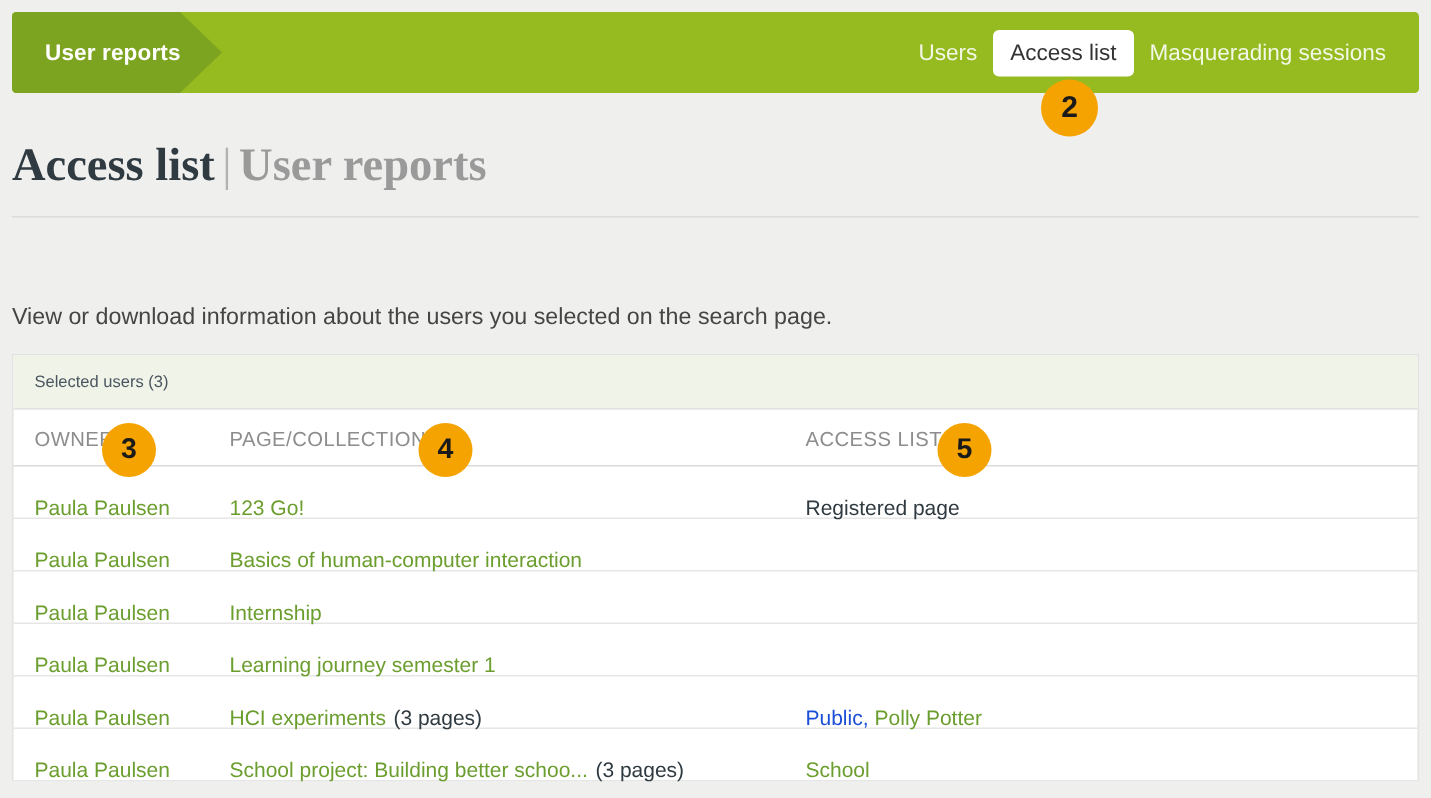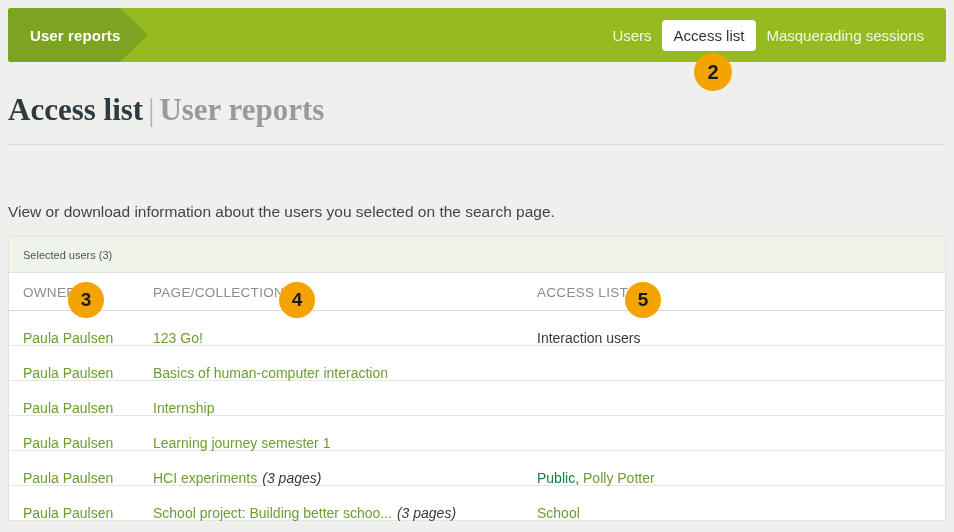--- a/index.html
+++ b/index.html
@@ -126,22 +126,22 @@
     position:absolute; left:0; width:100%;
   }
   .cell{
     position:absolute; top:0; height:35px;
     display:flex; align-items:flex-end;
     font-size:14px;
     white-space:nowrap;
   }
   .lnk{ color:#6c9e2f; text-decoration:none; }
   .plain{ color:#2f3a41; }
-  .pages{ color:#2f3a41; padding-left:5px;font-style:italic; }
-  .comma{ color:#15803d; padding-right:4px; }
+  .pages{ color:#2f3a41; padding-left:5px; }
+  .comma{ color:#1d4ed8; padding-right:4px; }
 </style>
 </head>
 <body>
 
 <div class="navwrap">
   <div class="nav-accent"></div>
   <div class="nav-title">User reports</div>
   <div class="nav-links">
     <a href="#" class="nav-link">Users</a>
     <a href="#" class="nav-link active">Access list</a>
@@ -174,21 +174,21 @@
   <div style="position:relative; height:210px;">
 
     <div class="row" style="top:0px;">
       <div class="cell c1">
           <a href="#" class="lnk">Paula Paulsen</a>
         </div>
       <div class="cell c2">
           <a href="#" class="lnk">123 Go!</a>
         </div>
       <div class="cell c3">
-          <span class="plain">Interaction users</span>
+          <span class="plain">Registered page</span>
         </div>
     </div>
 
     <div class="row" style="top:35px;">
       <div class="cell c1">
           <a href="#" class="lnk">Paula Paulsen</a>
         </div>
       <div class="cell c2">
           <a href="#" class="lnk">Basics of human-computer interaction</a>
         </div>

